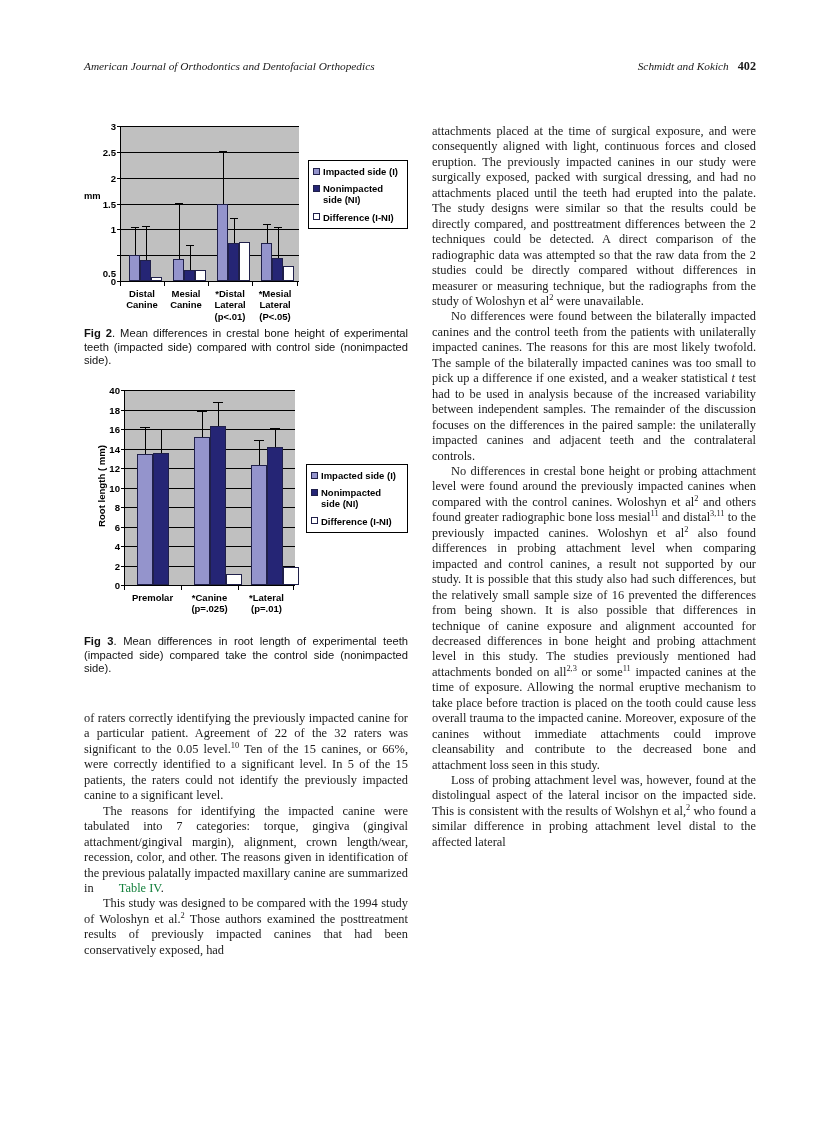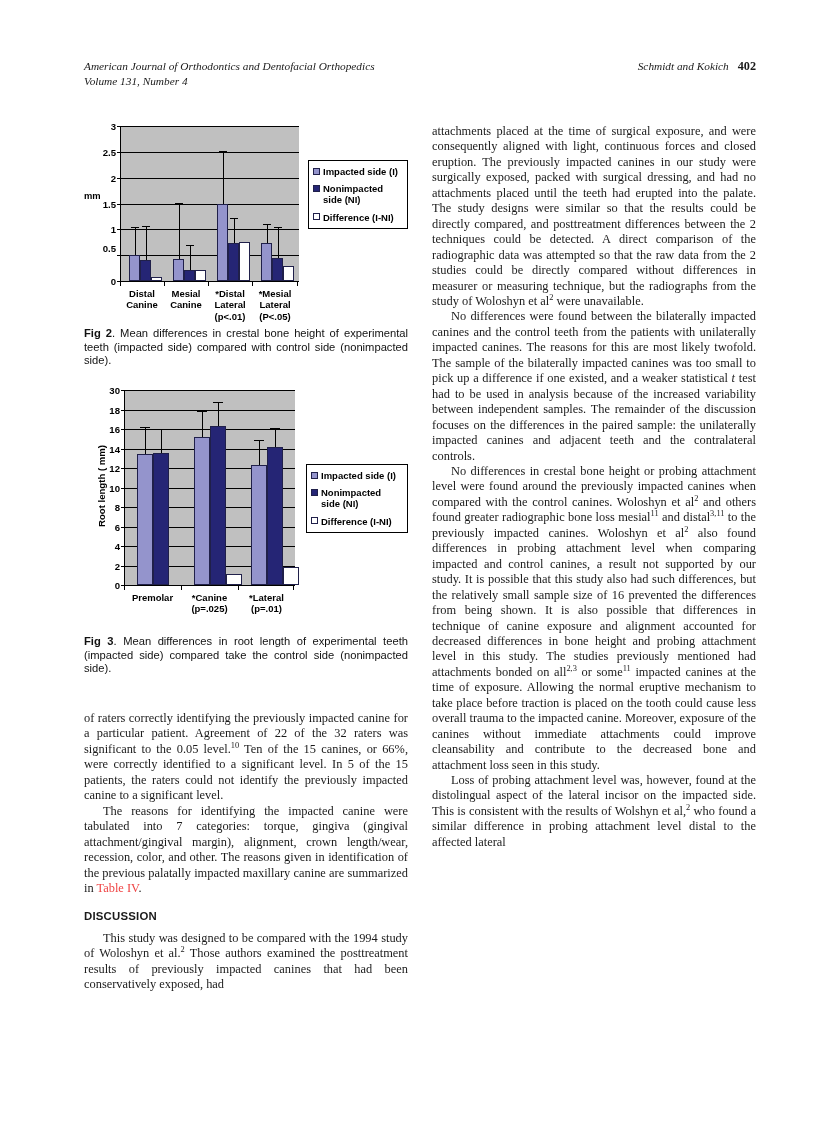--- a/index.html
+++ b/index.html
@@ -49,21 +49,21 @@
   }
   .col-left  { left: 84px;  top: 120px; }
   .col-right { left: 432px; top: 120px; }
 
   .col p { margin: 0; text-indent: 19px; }
   .col p.noindent { text-indent: 0; }
   .col p + p { margin-top: 0px; }
 
   sup { font-size: 8.4px; vertical-align: super; line-height: 0; }
   .ital { font-style: italic; }
-  .xref { color: #ef4444; }
+  .xref { color: #15803d; margin-left: 22px; }
 
   h2.section {
     font-family: "Liberation Sans", sans-serif;
     font-size: 11.4px;
     font-weight: bold;
     letter-spacing: 0.2px;
     margin: 13px 0 6px 0;
     text-align: left;
   }
 
@@ -188,21 +188,20 @@
   .swatch.s2 { background: #ffffff; }
 </style>
 </head>
 <body>
 
 <div class="page">
 
   <div class="runhead">
     <span class="right"><span>Schmidt and Kokich</span><span class="pageno">402</span></span>
     <span class="left">American Journal of Orthodontics and Dentofacial Orthopedics</span>
-    <span class="vol">Volume 131, Number 4</span>
   </div>
 
   <div class="figblock fig2block">
     <div class="chart" style="height:192px;">
 
       <div class="axis-title" style="left:0px; top:68px;">mm</div>
 
       <div class="plot" style="left:36px; top:4px; width:178px; height:155px;">
 
         <div class="gridline" style="top:0px;"></div>
@@ -243,21 +242,21 @@
         <div class="errcap" style="left:141.5px; bottom:56.3px; width:8px;"></div>
         <div class="errbar" style="left:156.5px; bottom:23.3px; height:29.4px;"></div>
         <div class="errcap" style="left:152.5px; bottom:52.7px; width:8px;"></div>
       </div>
 
       <div class="ytick-label" style="left:0px; top:-1px;    width:32px;">3</div>
       <div class="ytick-label" style="left:0px; top:24.8px;  width:32px;">2.5</div>
       <div class="ytick-label" style="left:0px; top:50.7px;  width:32px;">2</div>
       <div class="ytick-label" style="left:0px; top:76.5px;  width:32px;">1.5</div>
       <div class="ytick-label" style="left:0px; top:102.3px; width:32px;">1</div>
-      <div class="ytick-label" style="left:0px; top:121px; width:32px;">0.5</div>
+      <div class="ytick-label" style="left:0px; top:146px; width:32px;">0.5</div>
       <div class="ytick-label" style="left:0px; top:154px;   width:32px;">0</div>
 
       <div class="ytick-mark" style="left:33px; top:4px;"></div>
       <div class="ytick-mark" style="left:33px; top:29.8px;"></div>
       <div class="ytick-mark" style="left:33px; top:55.7px;"></div>
       <div class="ytick-mark" style="left:33px; top:81.5px;"></div>
       <div class="ytick-mark" style="left:33px; top:107.3px;"></div>
       <div class="ytick-mark" style="left:33px; top:133.2px;"></div>
       <div class="ytick-mark" style="left:33px; top:159px;"></div>
 
@@ -334,21 +333,21 @@
 
         <div class="bar s0" style="left:126px; width:16px; height:119.9px;"></div>
         <div class="bar s1" style="left:142px; width:16px; height:138.5px;"></div>
         <div class="bar s2" style="left:158px; width:16px; height:18px;"></div>
         <div class="errbar" style="left:134px; bottom:119.9px; height:23.8px;"></div>
         <div class="errcap" style="left:129px; bottom:143.7px; width:10px;"></div>
         <div class="errbar" style="left:150px; bottom:138.5px; height:17.5px;"></div>
         <div class="errcap" style="left:145px; bottom:156px;   width:10px;"></div>
       </div>
 
-      <div class="ytick-label" style="left:10px; top:3px;     width:26px;">30</div>
+      <div class="ytick-label" style="left:10px; top:3px;     width:26px;">40</div>
       <div class="ytick-label" style="left:10px; top:22.5px;  width:26px;">18</div>
       <div class="ytick-label" style="left:10px; top:42px;    width:26px;">16</div>
       <div class="ytick-label" style="left:10px; top:61.5px;  width:26px;">14</div>
       <div class="ytick-label" style="left:10px; top:81px;    width:26px;">12</div>
       <div class="ytick-label" style="left:10px; top:100.5px; width:26px;">10</div>
       <div class="ytick-label" style="left:10px; top:120px;   width:26px;">8</div>
       <div class="ytick-label" style="left:10px; top:139.5px; width:26px;">6</div>
       <div class="ytick-label" style="left:10px; top:159px;   width:26px;">4</div>
       <div class="ytick-label" style="left:10px; top:178.5px; width:26px;">2</div>
       <div class="ytick-label" style="left:10px; top:198px;   width:26px;">0</div>
@@ -402,21 +401,20 @@
       canine for a particular patient. Agreement of 22 of the 32 raters was significant to the 0.05
       level.<sup>10</sup> Ten of the 15 canines, or 66%, were correctly
       identified to a significant level. In 5 of the 15 patients, the raters could not identify the previously impacted
       canine to a significant level.</p>
 
     <p>The reasons for identifying the impacted canine were tabulated into 7
       categories: torque, gingiva (gingival attachment/gingival margin), alignment, crown length/wear, recession, color,
       and other. The reasons given in identification of the previous palatally impacted maxillary canine are summarized in
       <span class="xref">Table IV</span>.</p>
 
-    <h2 class="section">DISCUSSION</h2>
 
     <p>This study was designed to be compared with the 1994 study of Woloshyn et
       al.<sup>2</sup> Those authors examined the posttreatment results of
       previously impacted canines that had been conservatively exposed, had</p>
   </div>
 
   <div class="col col-right" style="top:124px;">
     <p class="noindent">attachments placed at the time of surgical exposure, and
       were consequently aligned with light, continuous forces and closed eruption. The previously impacted canines in our
       study were surgically exposed, packed with surgical dressing, and had no attachments placed until the teeth had

